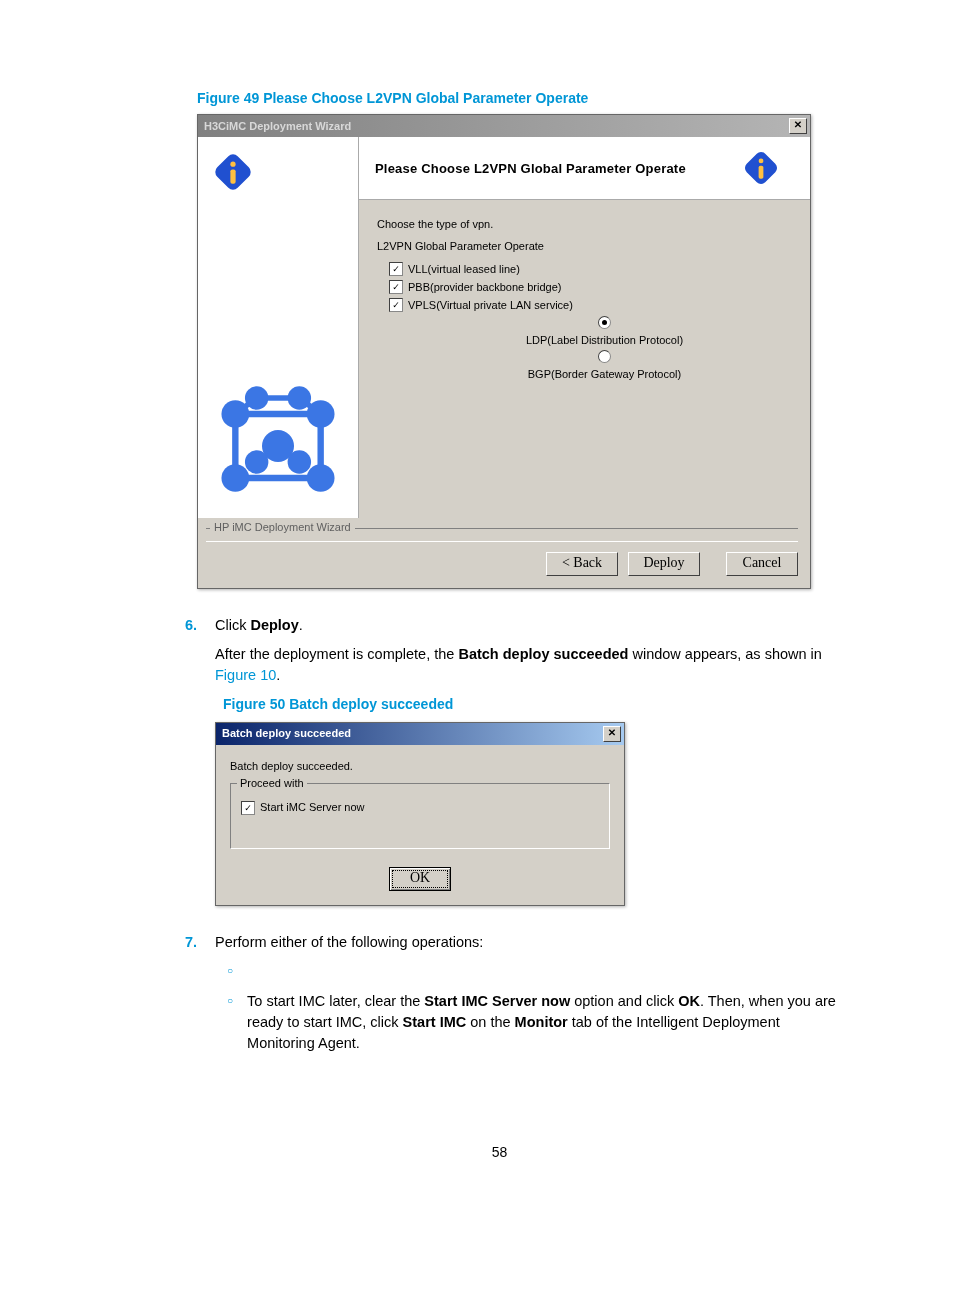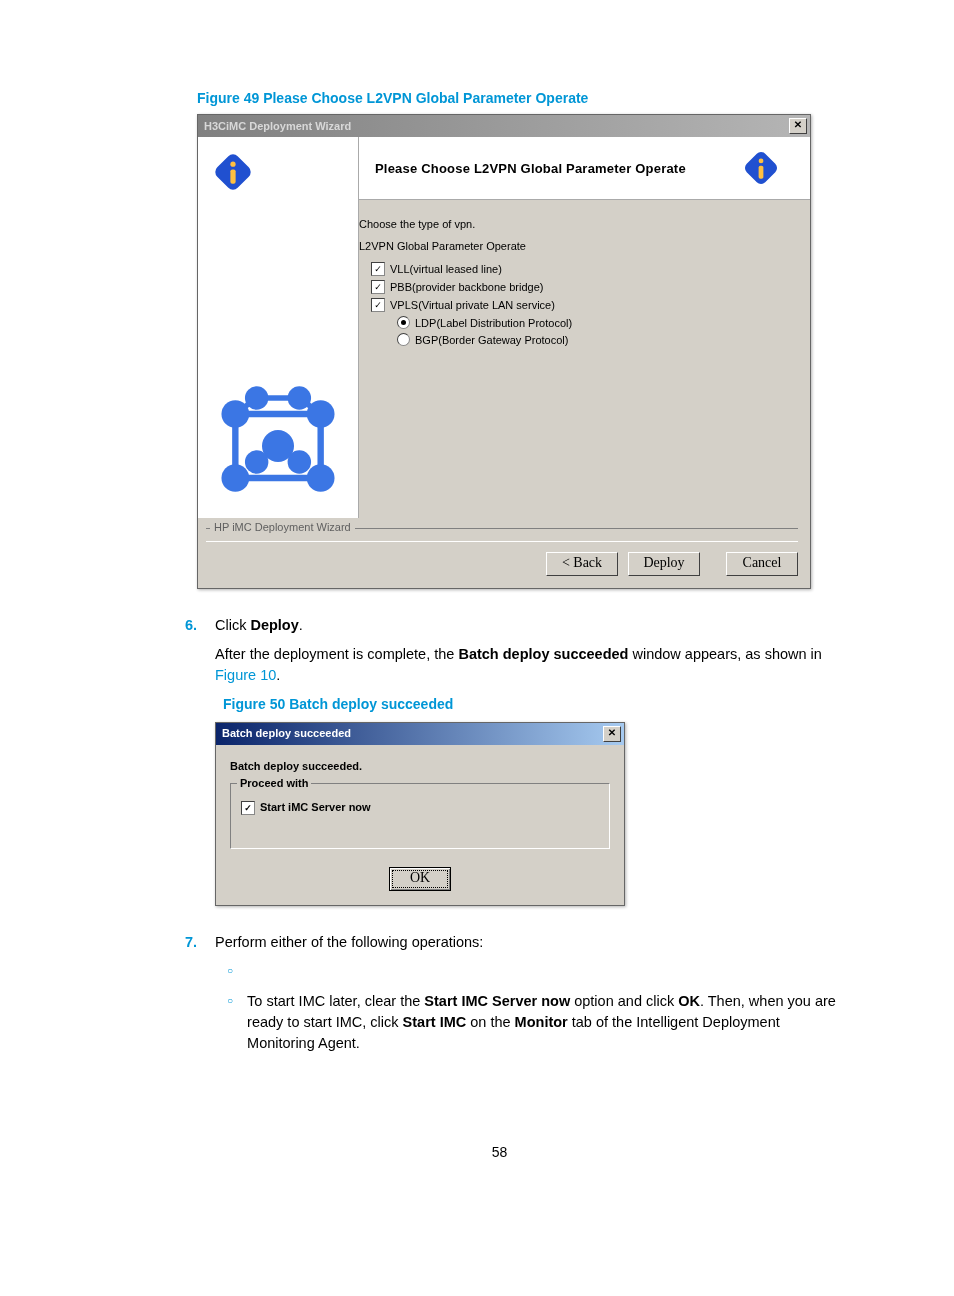--- a/index.html
+++ b/index.html
@@ -96,35 +96,36 @@
     background: #fff;
     padding: 12px 30px 12px 16px;
     border-bottom: 1px solid #aaa;
     font-family: Tahoma, Verdana, sans-serif;
     font-size: 13px;
     font-weight: bold;
     letter-spacing: 0.2px;
   }
   .content-area {
     background: #d4d0c8;
-    padding: 18px 16px 30px 0;
+    padding: 18px 16px 30px 18px;
     min-height: 270px;
     font-size: 11px;
   }
   .content-area .line {
     margin-bottom: 10px;
   }
   .chk-row, .rad-row {
     display: flex;
     align-items: center;
     gap: 5px;
     margin: 4px 0 4px 12px;
   }
   .rad-row {
     margin-left: 38px;
+    flex-direction: column;
   }
   .checkbox {
     width: 12px;
     height: 12px;
     background: #fff;
     border: 1px solid #888;
     border-top-color: #404040;
     border-left-color: #404040;
     display: flex;
     align-items: center;
@@ -233,21 +234,20 @@
     margin-left: 42px;
     width: 408px;
     border: 1px solid #666;
     background: #d4d0c8;
     font-family: Tahoma, sans-serif;
     font-size: 11px;
     box-shadow: 1px 1px 3px rgba(0,0,0,0.3);
   }
   .dlg2-body {
     padding: 14px 14px 10px 14px;
-    font-weight: bold;
   }
   .fieldset {
     border: 1px solid #fff;
     border-top-color: #808080;
     border-left-color: #808080;
     margin-top: 8px;
     padding: 10px 10px 8px 10px;
     position: relative;
   }
   .legend {

